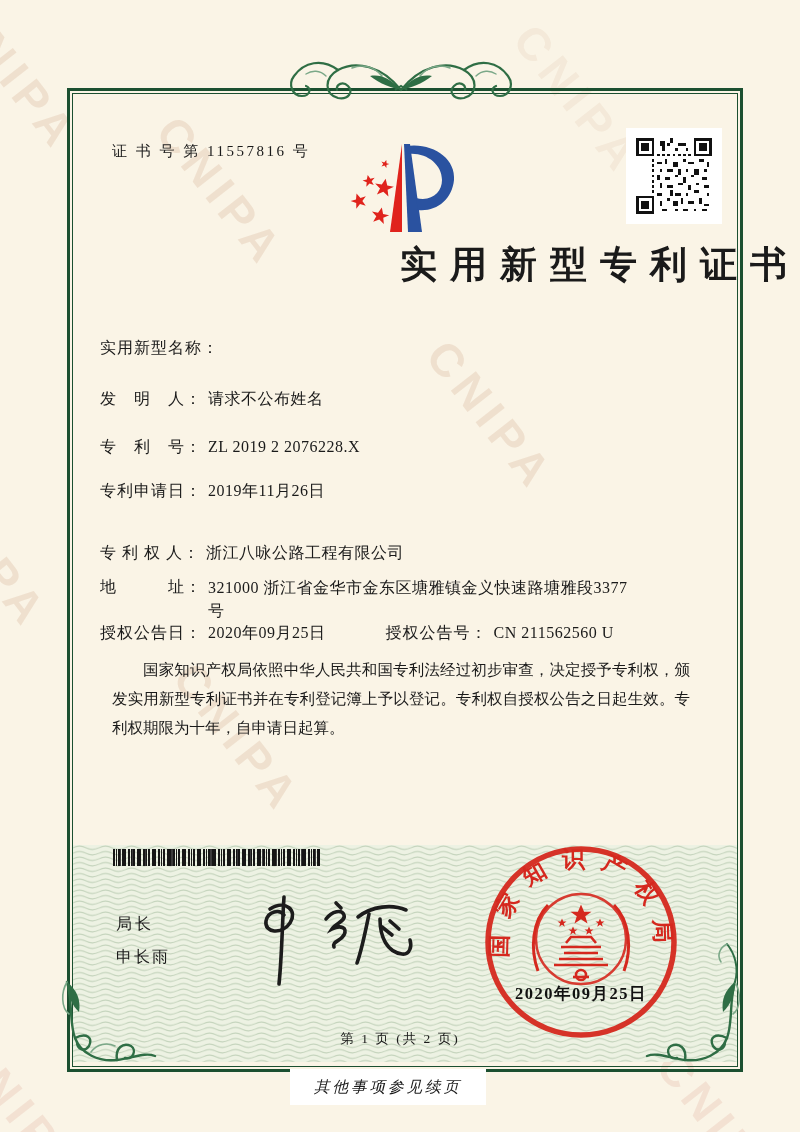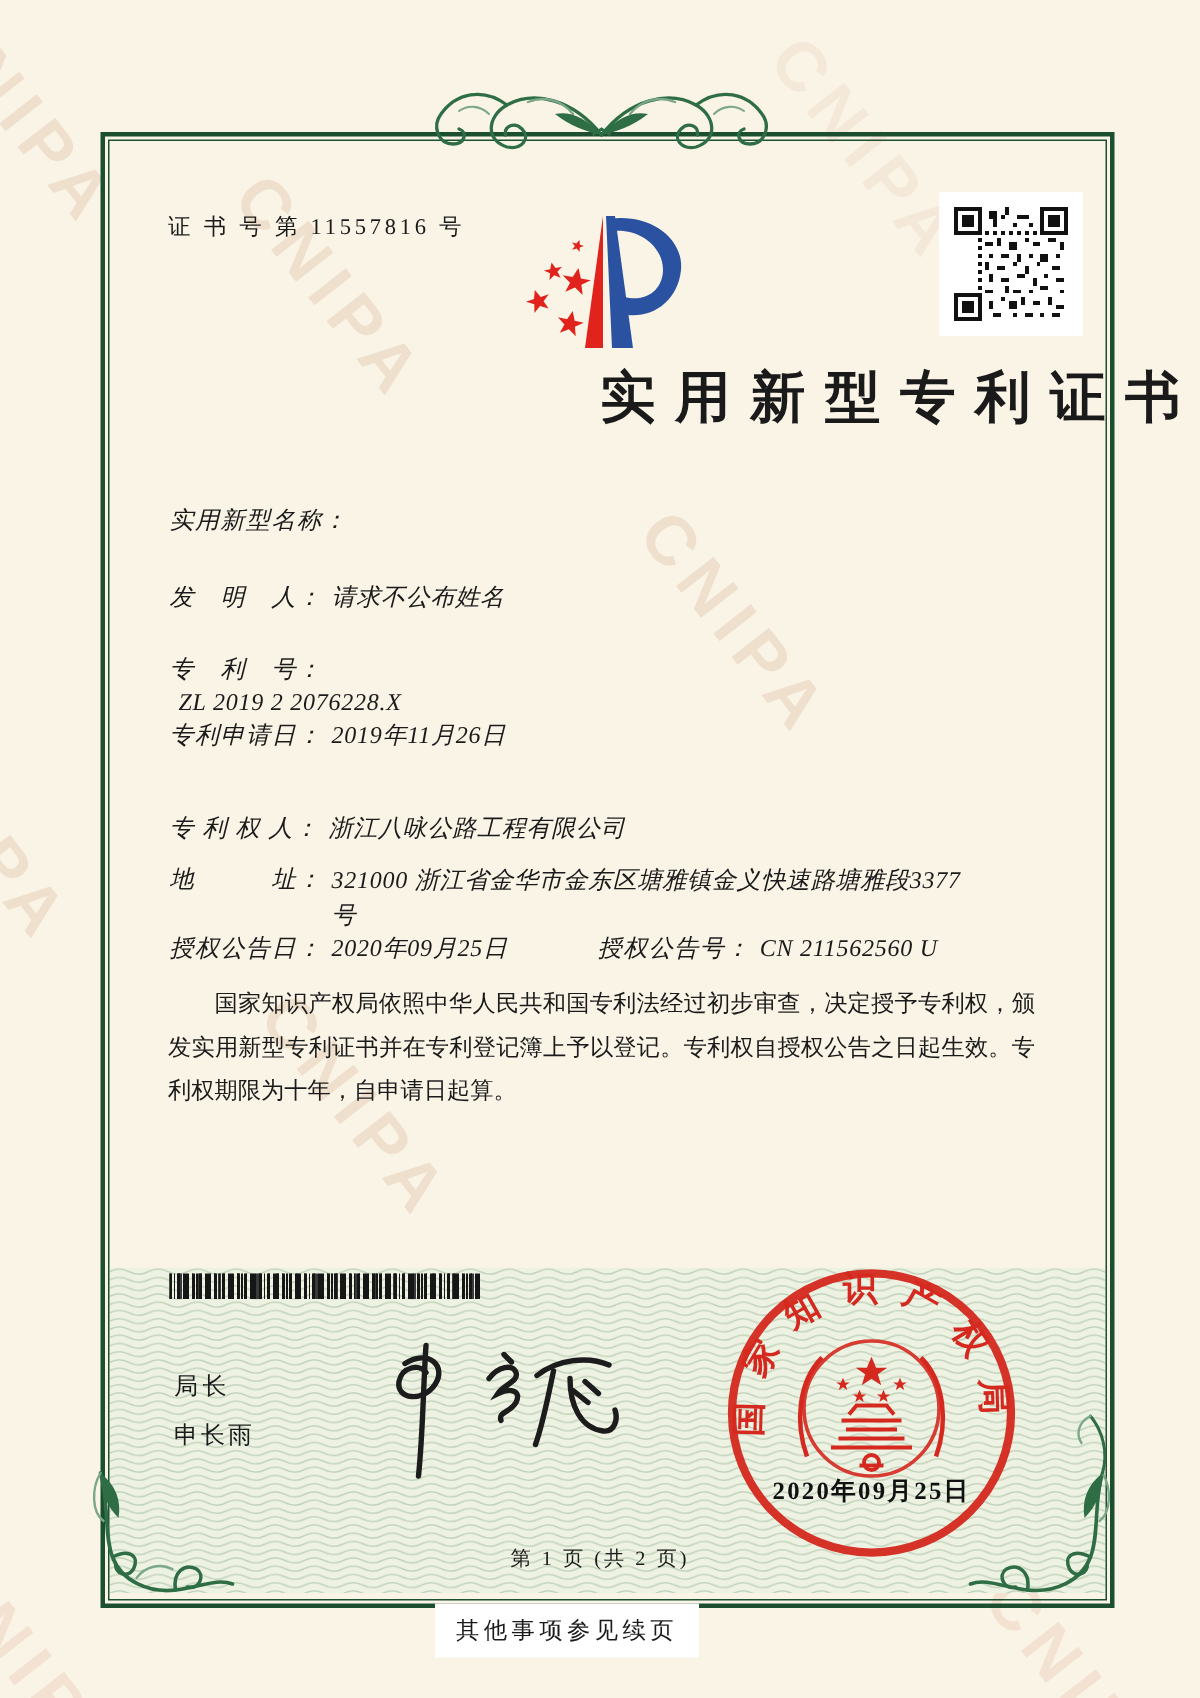--- a/index.html
+++ b/index.html
@@ -18,21 +18,21 @@
   
   .guilloche{position:absolute;left:73px;top:845px;width:664px;height:217px;}
   
   .cert-no{position:absolute;left:112px;top:142px;font-size:15px;letter-spacing:2.5px;}
   .logo{position:absolute;left:336px;top:132px;}
   .qr-box{position:absolute;left:626px;top:128px;width:96px;height:96px;background:#fff;}
   .qr-box svg{position:absolute;left:10px;top:10px;}
   .title{position:absolute;left:0;top:240px;width:800px;text-align:right;
          font-size:37px;font-weight:bold;letter-spacing:13px;text-indent:13px;}
   
-  .row{position:absolute;left:113px;font-size:16px;line-height:22px;display:flex;font-style:italic;}
+  .row{position:absolute;left:100px;font-size:16px;line-height:22px;display:flex;}
   .row .lbl{white-space:nowrap;letter-spacing:1px;}
   .row .val{margin-left:6px;letter-spacing:0.5px;}
   .row .val.wrapv{width:430px;word-break:break-all;line-height:23px;}
   .pair2{margin-left:60px;display:flex;}
   
   .paras{position:absolute;left:112px;top:655px;width:578px;font-size:15.5px;
          line-height:29px;text-align:justify;}
   .paras p{margin:0;text-indent:2em;}
   
   .barcode{position:absolute;left:113px;top:849px;width:207px;height:17px;
@@ -44,22 +44,22 @@
   .sig-title{position:absolute;left:116px;top:914px;font-size:16px;
              font-family:"Liberation Sans","DejaVu Sans",sans-serif;letter-spacing:3px;}
   .sig-name{position:absolute;left:116px;top:947px;font-size:16px;
             font-family:"Liberation Sans","DejaVu Sans",sans-serif;letter-spacing:2px;}
   .sig-script{position:absolute;left:240px;top:893px;}
   
   .seal{position:absolute;left:478px;top:843px;}
   
   .page-no{position:absolute;left:0;top:1030px;width:800px;text-align:center;
            font-size:13.5px;letter-spacing:2px;}
-  .cont-box{position:absolute;left:290px;top:1069px;width:176px;height:36px;background:#ffffff;
-            display:flex;align-items:center;justify-content:center;}
+  .cont-box{position:absolute;left:290px;top:1069px;width:196px;height:36px;background:#ffffff;
+            display:flex;align-items:center;justify-content:center;font-style:italic;}
   .cont-box span{font-size:15.5px;letter-spacing:3px;}
   .orn{position:absolute;pointer-events:none;}
 </style>
 </head>
 <body>
 
 <div class="wm" style="left:-18px;top:-10px;">CNIPA</div>
 <div class="wm faint" style="left:545px;top:14px;">CNIPA</div>
 <div class="wm" style="left:188px;top:106px;">CNIPA</div>
 <div class="wm" style="left:458px;top:330px;">CNIPA</div>
@@ -171,21 +171,21 @@
 
 <div class="title">实用新型专利证书</div>
 
 <div class="row" style="top:337px;">
   <span class="lbl">实用新型名称：</span>
 </div>
 <div class="row" style="top:388px;">
   <span class="lbl">发　明　人：</span>
   <span class="val">请求不公布姓名</span>
 </div>
-<div class="row" style="top:436px;flex-direction:column;">
+<div class="row" style="top:436px;">
   <span class="lbl">专　利　号：</span>
   <span class="val">ZL 2019 2 2076228.X</span>
 </div>
 <div class="row" style="top:480px;">
   <span class="lbl">专利申请日：</span>
   <span class="val">2019年11月26日</span>
 </div>
 <div class="row" style="top:529px;margin-top:13px;">
   <span class="lbl">专 利 权 人：</span>
   <span class="val">浙江八咏公路工程有限公司</span>

